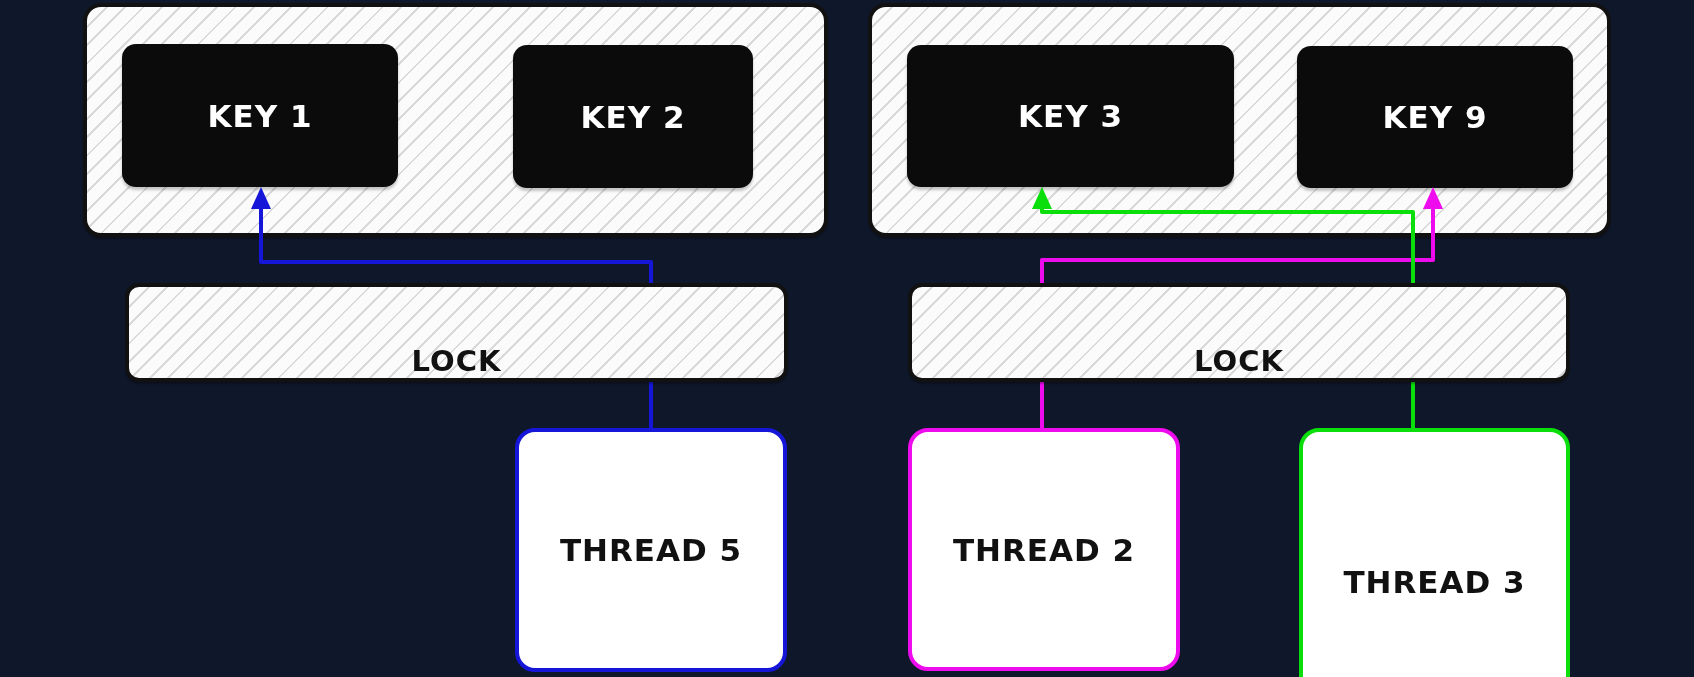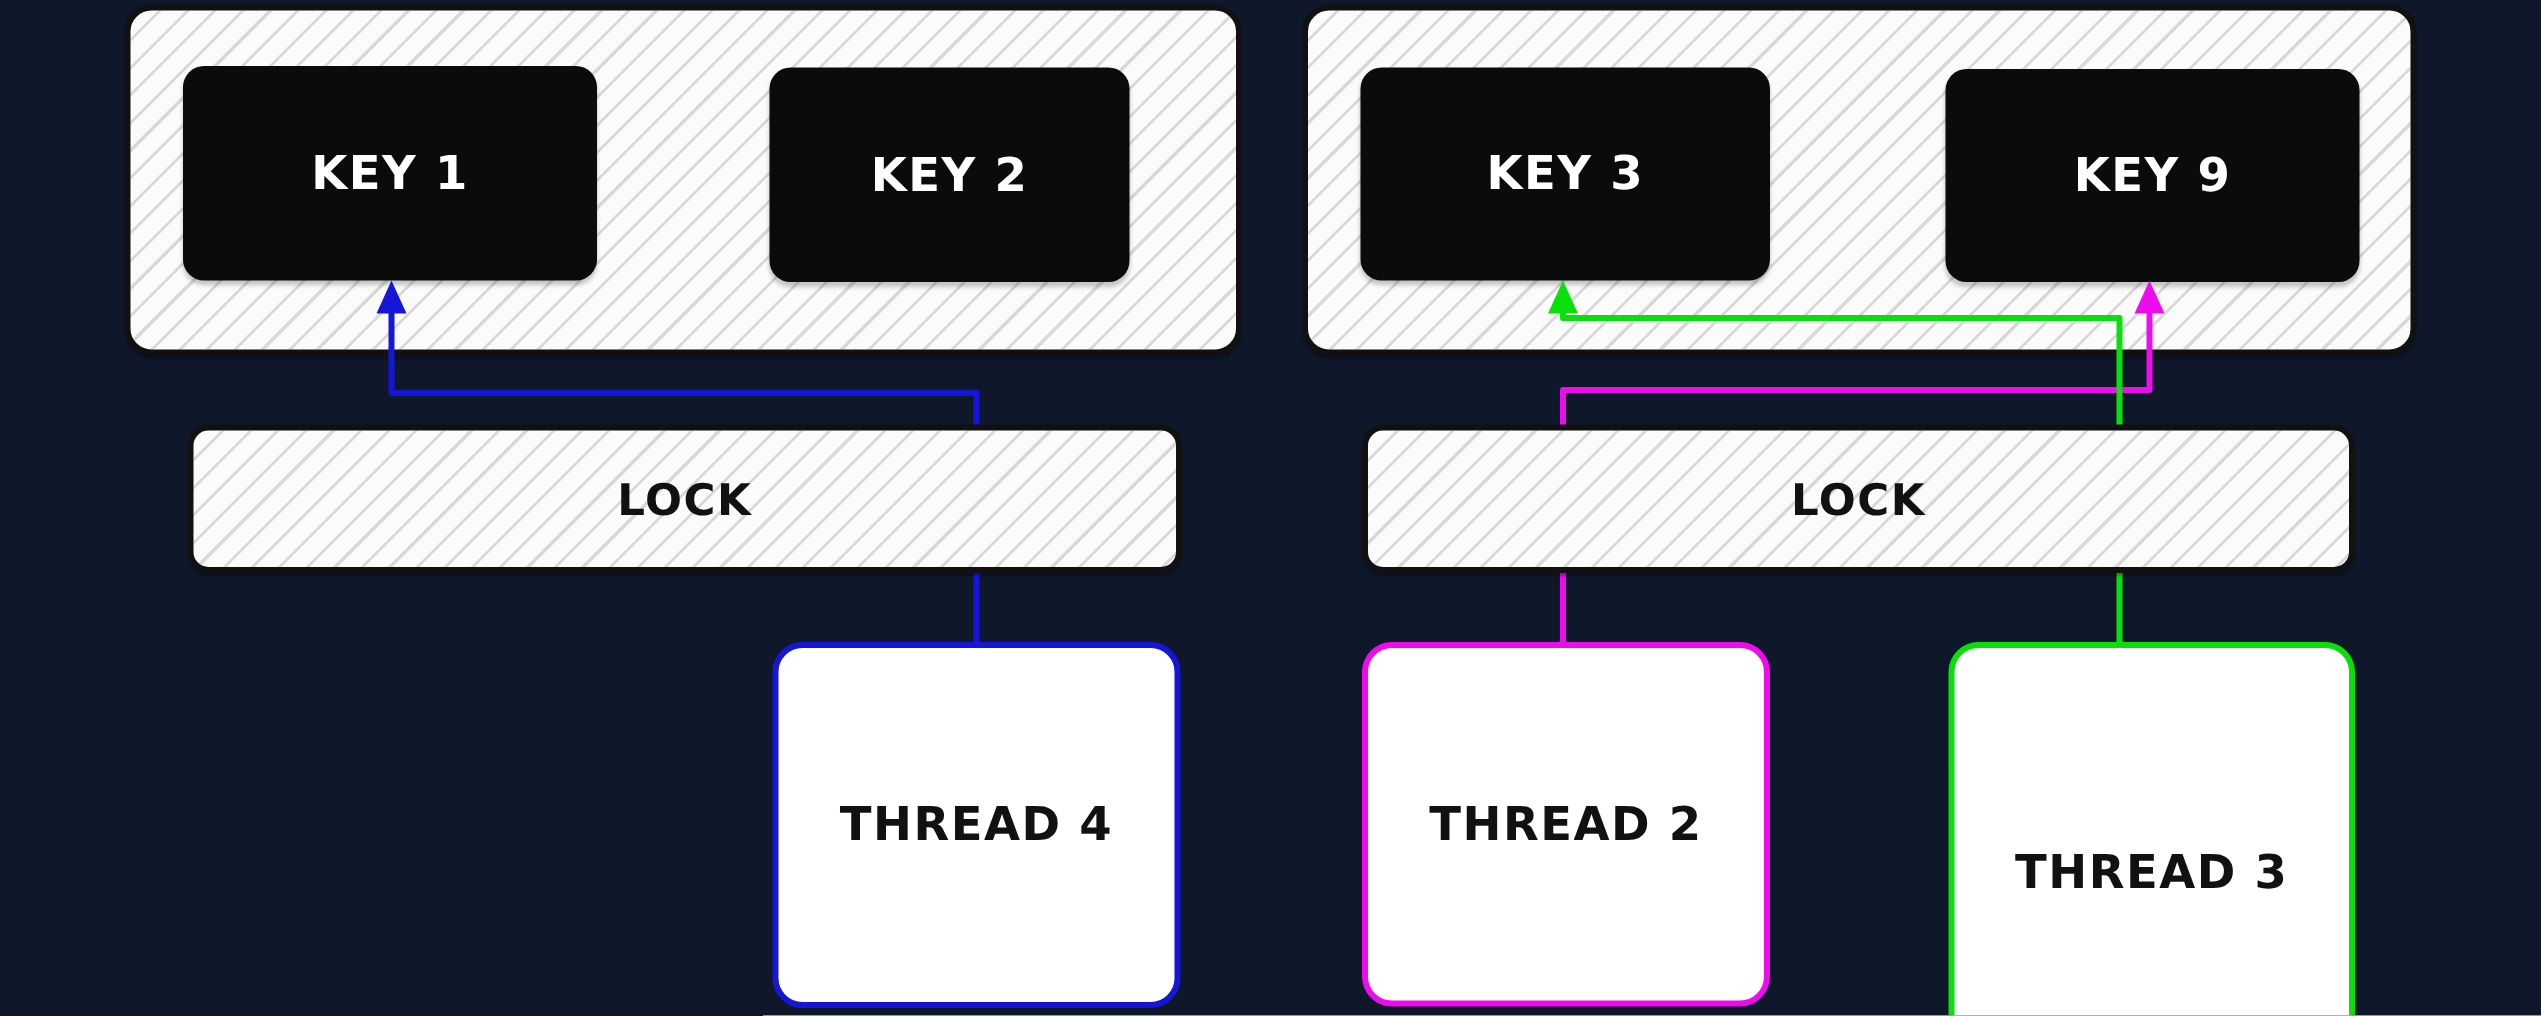--- a/index.html
+++ b/index.html
@@ -43,21 +43,21 @@
     letter-spacing: 1px;
     box-shadow: 0 3px 3px rgba(0,0,0,0.22);
     z-index: 1;
   }
   .lock {
     position: absolute;
     box-sizing: border-box;
     border: 4px solid var(--c-black);
     border-radius: 14px;
     display: flex;
-    align-items: center;
+    align-items: flex-end;
     justify-content: center;
     font-weight: bold;
     font-size: 29px;
     letter-spacing: 1px;
     color: #111111;
     box-shadow: 0 3px 2px -1px rgba(0,0,0,0.30);
     z-index: 3;
   }
   .thread {
     position: absolute;
@@ -94,21 +94,21 @@
 
   <div class="group hatch" style="left:83px; top:3px; width:745px; height:234px;"></div>
   <div class="group hatch" style="left:868px; top:3px; width:743px; height:234px;"></div>
 
   <div class="key" style="left:122px; top:44px; width:276px; height:143px;">
     <span>KEY 1</span>
   </div>
   <div class="key" style="left:513px; top:45px; width:240px; height:143px;">
     <span>KEY 2</span>
   </div>
-  <div class="key" style="left:907px; top:45px; width:273px; height:142px;">
+  <div class="key" style="left:907px; top:45px; width:327px; height:142px;">
     <span>KEY 3</span>
   </div>
   <div class="key" style="left:1297px; top:46px; width:276px; height:142px;">
     <span>KEY 9</span>
   </div>
 
   <svg class="wires" viewBox="0 0 1694 677" xmlns="http://www.w3.org/2000/svg">
 
     <path d="M 1042 428 L 1042 260 L 1433 260 L 1433 206" fill="none" stroke-width="4" stroke-linejoin="round" stroke="#ee0cee"></path>
     <polygon points="1433,187 1423,209 1443,209" fill="#ee0cee"></polygon>
@@ -121,21 +121,21 @@
   </svg>
 
   <div class="lock hatch" style="left:125px; top:283px; width:663px; height:99px;">
     <span>LOCK</span>
   </div>
   <div class="lock hatch" style="left:908px; top:283px; width:662px; height:99px;">
     <span>LOCK</span>
   </div>
 
   <div class="thread t-blue" style="left:515px; top:428px; width:272px; height:244px;">
-    <span>THREAD 4</span>
+    <span>THREAD 5</span>
   </div>
   <div class="thread t-magenta" style="left:908px; top:428px; width:272px; height:243px;">
     <span>THREAD 2</span>
   </div>
   <div class="thread t-green" style="left:1299px; top:428px; width:271px; height:308px;">
     <span>THREAD 3</span>
   </div>
 
 </div>
 

